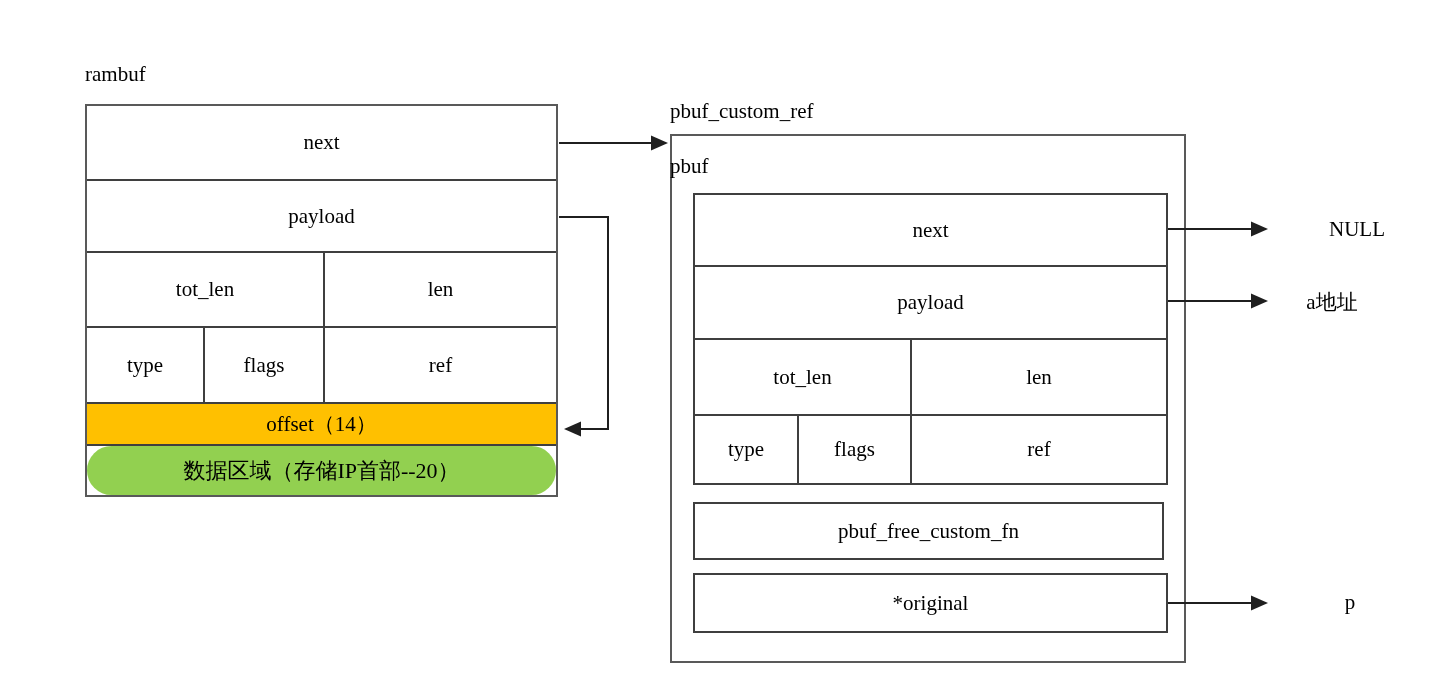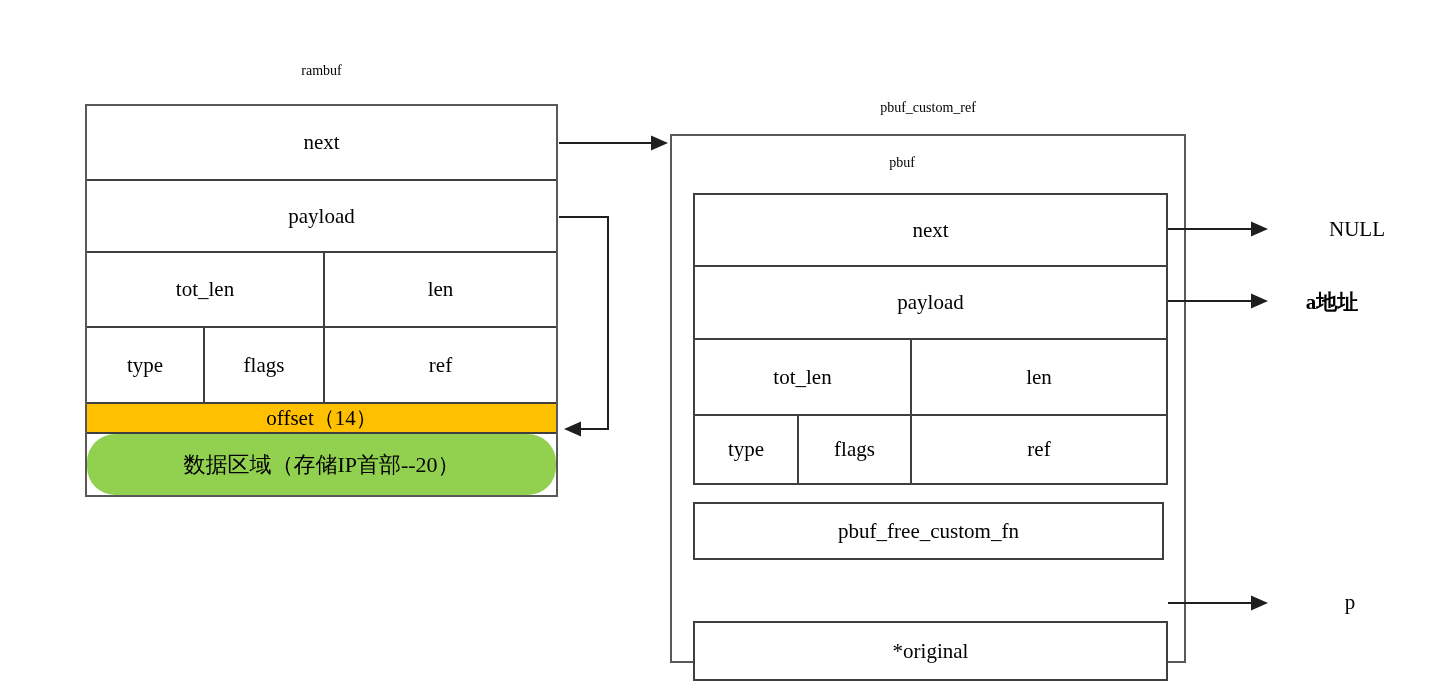--- a/index.html
+++ b/index.html
@@ -8,21 +8,21 @@
     --border-dark:#3f3f3f;
     --border-gray:#595959;
     --arrow:#1f1f1f;
   }
   html,body{margin:0;padding:0;background:#fff;}
   .canvas{
     position:relative;width:1440px;height:690px;background:#fff;overflow:hidden;
     font-family:"Liberation Serif","DejaVu Serif",serif;color:#000;
   }
   .abs{position:absolute;box-sizing:border-box;}
-  .struct-title{font-size:14px;text-align:center;line-height:1.1;font-family:Liberation Serif, serif;}
+  .struct-title{font-size:21px;line-height:1.1;font-family:Liberation Serif, serif;}
   .box{border:2px solid var(--border-gray);display:flex;flex-direction:column;background:#fff;}
   .row{display:flex;align-items:center;justify-content:center;font-size:21px;box-sizing:border-box;}
   .row.sep{border-bottom:2px solid var(--border-dark);}
   .cells{display:flex;align-items:stretch;}
   .cell{display:flex;align-items:center;justify-content:center;font-size:21px;box-sizing:border-box;}
   .cell.vsep{border-right:2px solid var(--border-dark);}
   .offset-row{background:var(--offset-bg);}
   .data-row{background:var(--data-bg);font-size:22px;}
   .inner-box{border:2px solid var(--border-dark);display:flex;flex-direction:column;background:#fff;}
   .label{font-size:21px;white-space:nowrap;transform:translate(-50%,-50%);}
@@ -40,21 +40,21 @@
     <div class="row sep" style="height:72px;">payload</div>
     <div class="cells" style="height:73px;border-bottom:2px solid var(--border-dark);">
       <div class="cell vsep" style="width:238px;">tot_len</div>
       <div class="cell" style="flex:1;">len</div>
     </div>
     <div class="cells" style="height:74px;border-bottom:2px solid var(--border-dark);">
       <div class="cell vsep" style="width:118px;">type</div>
       <div class="cell vsep" style="width:120px;">flags</div>
       <div class="cell" style="flex:1;">ref</div>
     </div>
-    <div class="row sep offset-row" style="height:30px;">offset（14）</div>
+    <div class="row sep offset-row" style="height:42px;">offset（14）</div>
     <div class="row data-row" style="flex:1;border-radius:28px;">数据区域（存储IP首部--20）</div>
   </div>
 
   <div class="abs struct-title" style="left:670px;top:100px;width:516px;">pbuf_custom_ref</div>
 
   <div class="abs box" style="left:670px;top:134px;width:516px;height:529px;"></div>
 
   <div class="abs struct-title" style="left:670px;top:155px;width:464px;">pbuf</div>
 
   <div class="abs inner-box" style="left:693px;top:193px;width:475px;height:292px;">
@@ -68,26 +68,26 @@
       <div class="cell vsep" style="width:104px;">type</div>
       <div class="cell vsep" style="width:113px;">flags</div>
       <div class="cell" style="flex:1;">ref</div>
     </div>
   </div>
 
   <div class="abs inner-box" style="left:693px;top:502px;width:471px;height:58px;justify-content:center;">
     <div class="row" style="height:100%;">pbuf_free_custom_fn</div>
   </div>
 
-  <div class="abs inner-box" style="left:693px;top:573px;width:475px;height:60px;justify-content:center;margin-top:48px;">
+  <div class="abs inner-box" style="left:693px;top:573px;width:475px;height:60px;justify-content:center;">
     <div class="row" style="height:100%;">*original</div>
   </div>
 
   <div class="abs label" style="left:1357px;top:229px;">NULL</div>
-  <div class="abs label" style="left:1332px;top:302px;font-weight:bold;">a地址</div>
+  <div class="abs label" style="left:1332px;top:302px;">a地址</div>
   <div class="abs label" style="left:1350px;top:602px;">p</div>
 
   <svg class="overlay" width="1440" height="690" viewBox="0 0 1440 690">
 
     <g>
       <line x1="559" y1="143" x2="654" y2="143" stroke="var(--arrow)" stroke-width="2"></line>
       <polygon points="668,143 651,135.5 651,150.5" fill="var(--arrow)"></polygon>
     </g>
 
     <g>

